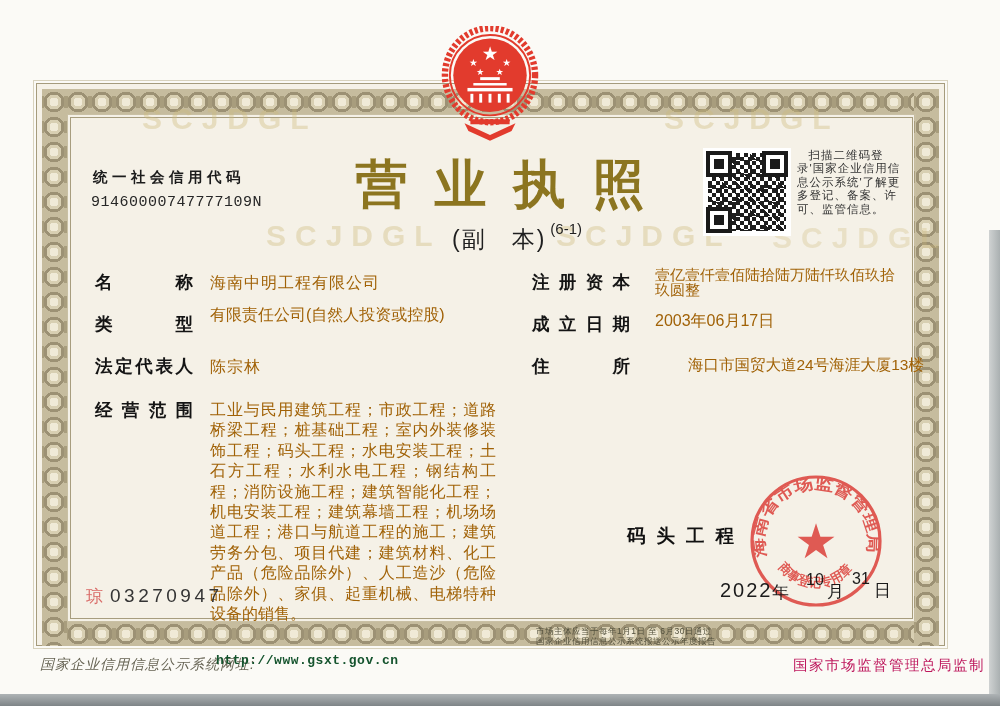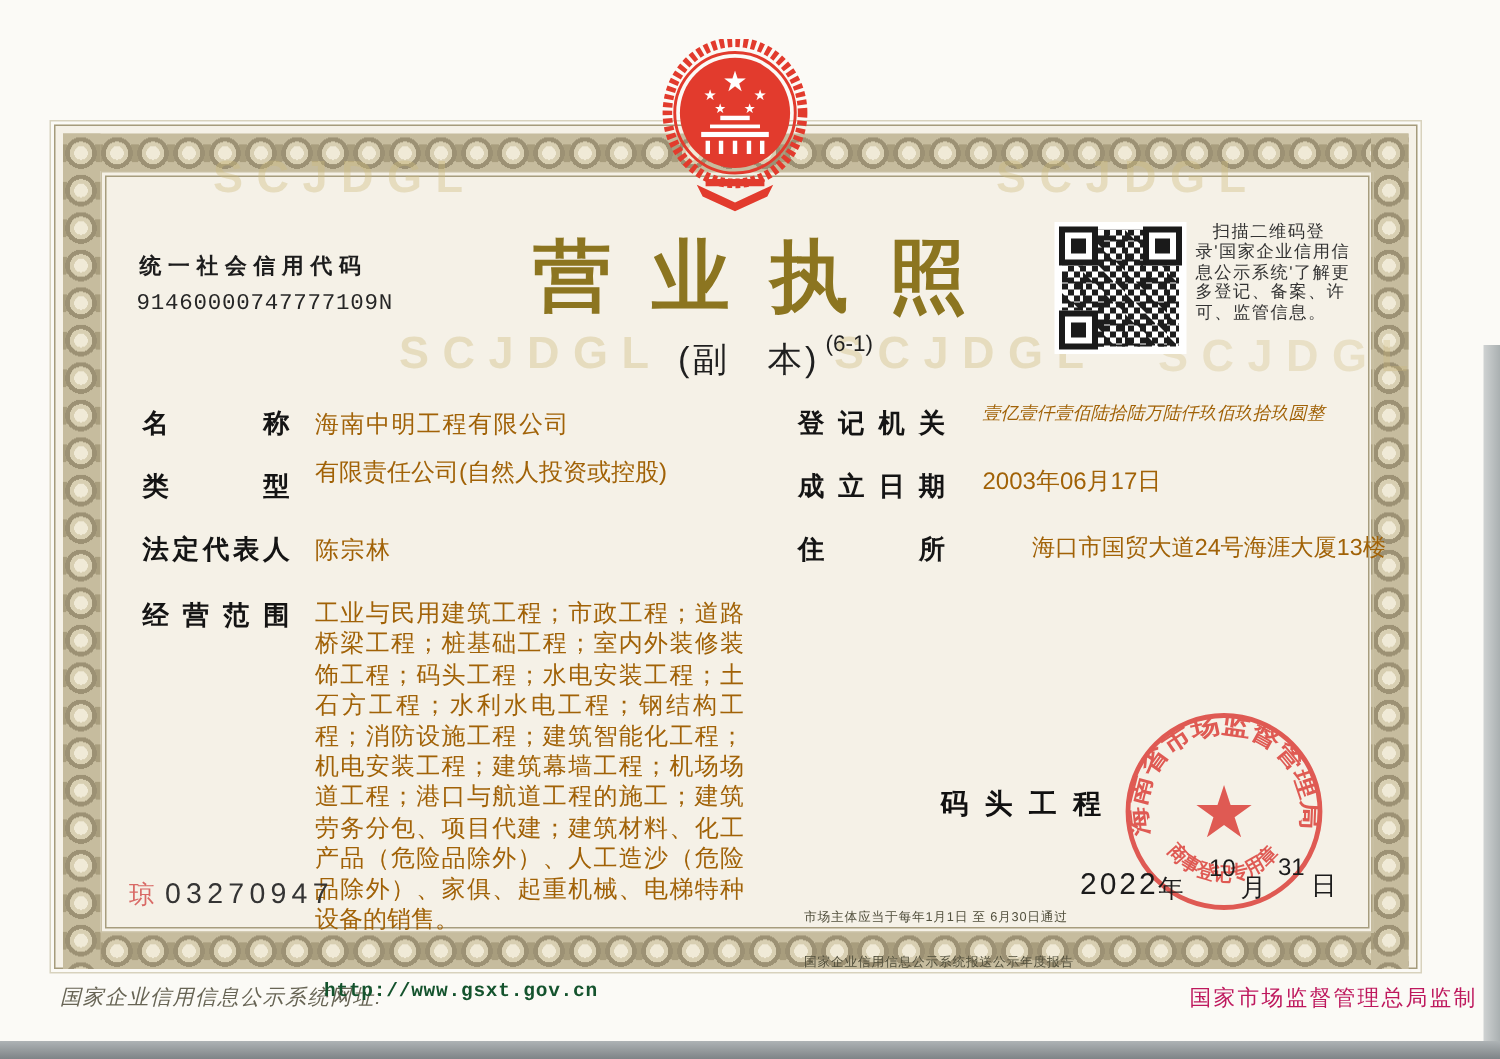--- a/index.html
+++ b/index.html
@@ -66,42 +66,42 @@
   .flabel { position:absolute; width:98px; font-size:17.5px; font-weight:bold; color:#141414;
     text-align:justify; text-align-last:justify; }
   .fvalue { position:absolute; font-size:16px; color:#a16207; }
   .ll { left:95px; } .lv { left:210px; }
   .rl { left:532px; } .rv { left:655px; }
   .r1 { top:270px; } .r2 { top:312px; } .r3 { top:354px; } .r4 { top:398px; }
   .v-name { top:273px; letter-spacing:1px; }
   .v-type { top:305px; }
   .v-legal { top:357px; letter-spacing:1px; }
   .v-scope { top:400px; width:286px; line-height:20.4px; text-align:justify; }
-  .v-capital { top:268px; width:242px; font-size:12px; line-height:14.5px;font-style:italic; }
+  .v-capital { top:268px; width:242px; font-size:15px; line-height:14.5px; }
   .v-estab { top:311px; }
   .v-addr { top:355px; font-size:15.5px; width:276px;margin-left:33px; }
   
   .reg-label { position:absolute; left:627px; top:523px; font-size:18.5px; font-weight:bold;
     letter-spacing:11px; color:#111; white-space:nowrap; }
   .seal { position:absolute; left:748px; top:473px; opacity:0.9; }
   .dt { position:absolute; color:#1b1b1b; white-space:nowrap; }
   .dt-year { left:720px; top:579px; font-size:20px; letter-spacing:2px; }
   .dt-yu { left:772px; top:581px; font-size:17px; }
   .dt-month { left:806px; top:571px; font-size:16px; }
   .dt-mu { left:827px; top:580px; font-size:17px; }
   .dt-day { left:852px; top:570px; font-size:16px; }
   .dt-du { left:874px; top:579px; font-size:17px; }
   
   .serial { position:absolute; left:86px; top:585px; white-space:nowrap; }
   .serial-prefix { font-size:17px; color:#d96a66; margin-right:7px; }
   .serial-number { font-size:19px; letter-spacing:3.5px; color:#343434; }
   
   .notice { position:absolute; left:536px; font-size:8.5px; color:#514f3c; letter-spacing:0.5px;
     white-space:nowrap; }
-  .n1 { top:606px;text-align:right; } .n2 { top:636px; }
+  .n1 { top:626px;text-align:right; } .n2 { top:636px; }
   
   .ft-label { position:absolute; left:40px; top:656px; font-size:14px; color:#676454; letter-spacing:1px;font-style:italic; }
   .ft-url { position:absolute; left:216px; top:653px; font-size:13px; font-weight:bold;
     font-family:"Liberation Mono","DejaVu Sans Mono",monospace; letter-spacing:0.5px; color:#14532d; }
   .ft-producer { position:absolute; left:793px; top:656px; font-size:14.5px; color:#be185d; letter-spacing:1.5px; }
 </style>
 </head>
 <body>
 
 <div class="page">
@@ -161,21 +161,21 @@
 
   <div class="flabel ll r1">名称</div>
   <div class="fvalue lv v-name">海南中明工程有限公司</div>
   <div class="flabel ll r2">类型</div>
   <div class="fvalue lv v-type">有限责任公司(自然人投资或控股)</div>
   <div class="flabel ll r3">法定代表人</div>
   <div class="fvalue lv v-legal">陈宗林</div>
   <div class="flabel ll r4">经营范围</div>
   <div class="fvalue lv v-scope">工业与民用建筑工程；市政工程；道路桥梁工程；桩基础工程；室内外装修装饰工程；码头工程；水电安装工程；土石方工程；水利水电工程；钢结构工程；消防设施工程；建筑智能化工程；机电安装工程；建筑幕墙工程；机场场道工程；港口与航道工程的施工；建筑劳务分包、项目代建；建筑材料、化工产品（危险品除外）、人工造沙（危险品除外）、家俱、起重机械、电梯特种设备的销售。</div>
 
-  <div class="flabel rl r1">登记机关</div>
+  <div class="flabel rl r1">注册资本</div>
   <div class="fvalue rv v-capital">壹亿壹仟壹佰陆拾陆万陆仟玖佰玖拾玖圆整</div>
   <div class="flabel rl r2">成立日期</div>
   <div class="fvalue rv v-estab">2003年06月17日</div>
   <div class="flabel rl r3">住所</div>
   <div class="fvalue rv v-addr">海口市国贸大道24号海涯大厦13楼</div>
 
   <div class="reg-label">码头工程</div>
   <div class="seal">
     <svg width="136" height="136" viewBox="0 0 136 136">
       <defs>

